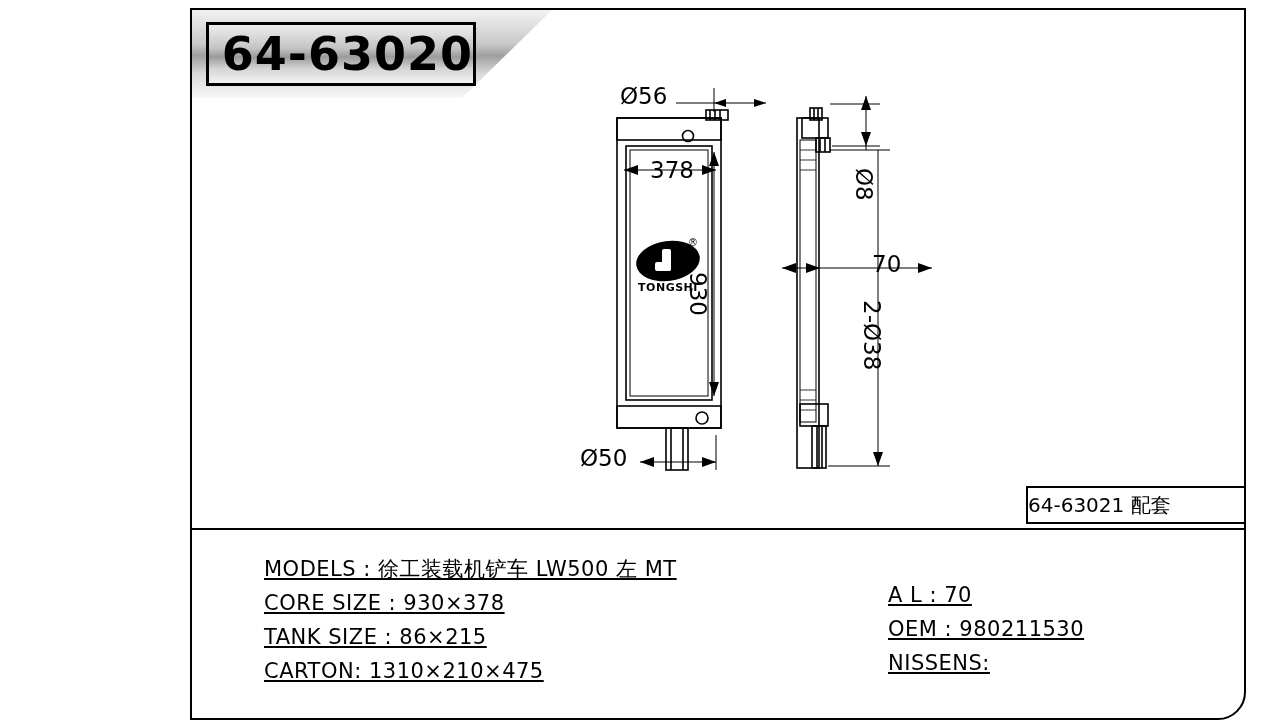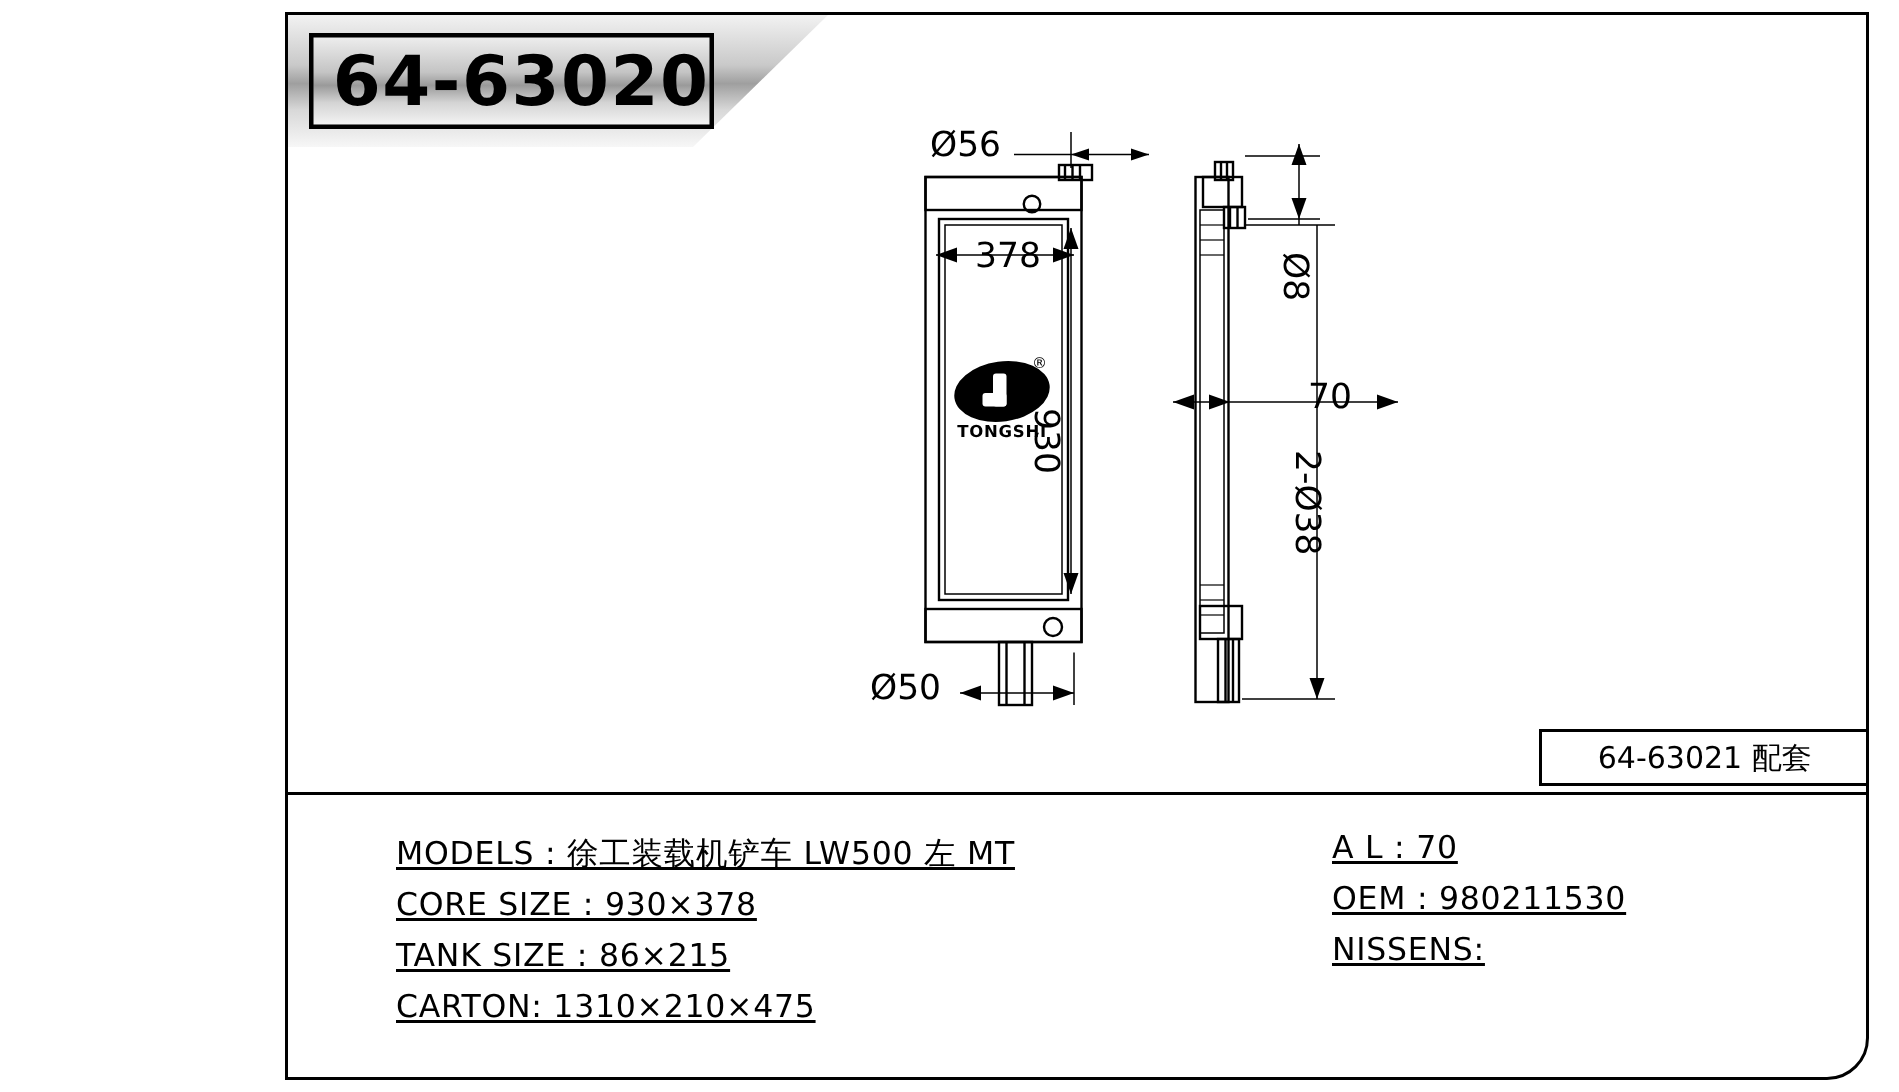--- a/index.html
+++ b/index.html
@@ -56,39 +56,39 @@
     left:264px; top:552px;
     width:600px;
     font-family:"DejaVu Sans", sans-serif;
     font-size:21px;
     color:#000;
     line-height:34px;
     letter-spacing:0.5px;
   }
   .info-right {
     position:absolute;
-    left:888px; top:548px;
+    left:888px; top:578px;
     width:330px;
     font-family:"DejaVu Sans", sans-serif;
     font-size:21px;
     color:#000;
     line-height:34px;
     letter-spacing:0.5px;
   }
   .info-row { white-space:nowrap;text-decoration:underline; }
 
   
   .companion {
     position:absolute;
     left:1026px; top:486px;
     width:219px; height:38px;
     border:2px solid #000;
     border-right:none;
     box-sizing:border-box;
-    display:flex; align-items:center; justify-content:center;
+    display:flex; align-items:center; 
     font-family:"DejaVu Sans", sans-serif;
     font-size:20px;
     color:#000;
   }
 
   
   #drawing { position:absolute; left:0; top:0; width:1266px; height:728px; }
 
   .lbl {
     font-family:"DejaVu Sans", sans-serif;

